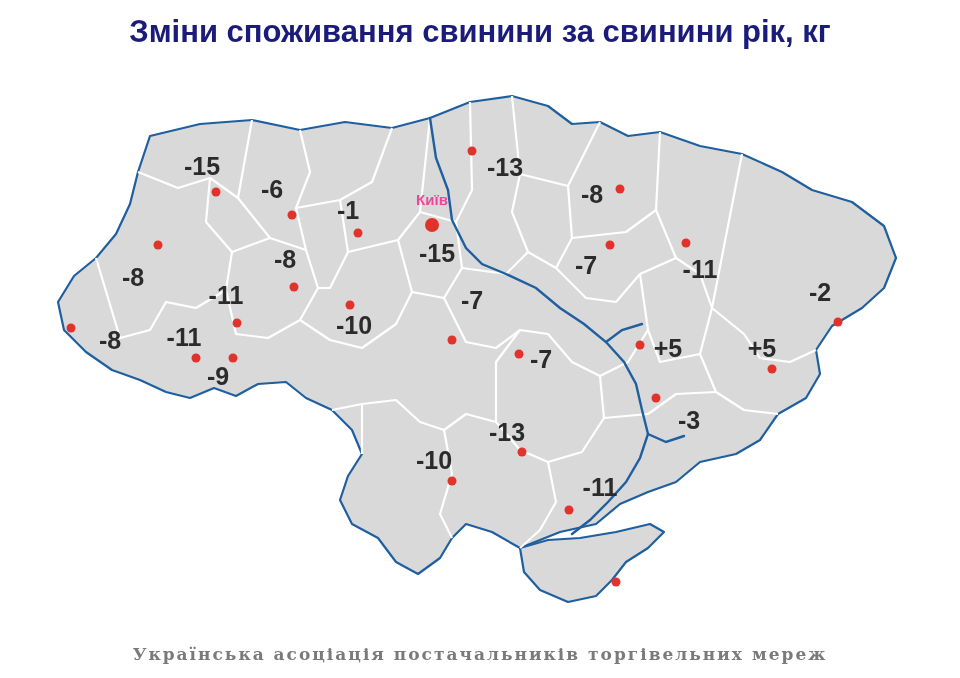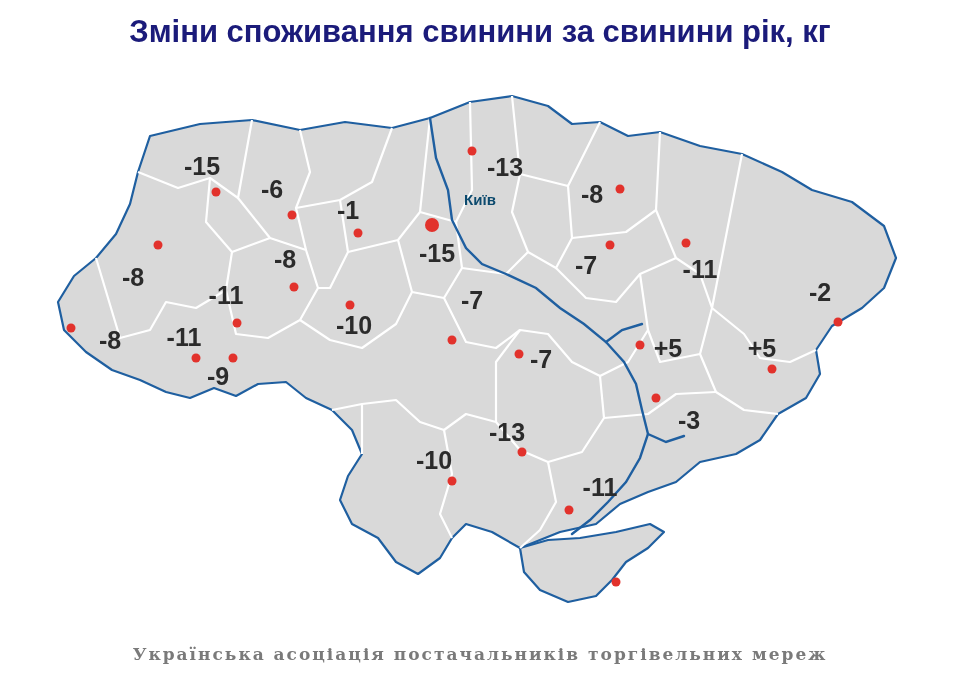--- a/index.html
+++ b/index.html
@@ -64,24 +64,23 @@
   .city-dot.capital {
     width: 14px;
     height: 14px;
     background: #e2322c;
   }
 
   .capital-label {
     position: absolute;
     font-size: 15px;
     font-weight: bold;
-    color: #0c4a6e;
+    color: #ec4899;
     white-space: nowrap;
     transform: translate(-50%, -50%);
-    margin-left: 48px;
   }
 
   #footer-credit {
     position: absolute;
     left: 0;
     bottom: 14px;
     width: 960px;
     text-align: center;
     font-family: "DejaVu Serif", serif;
     font-weight: bold;

